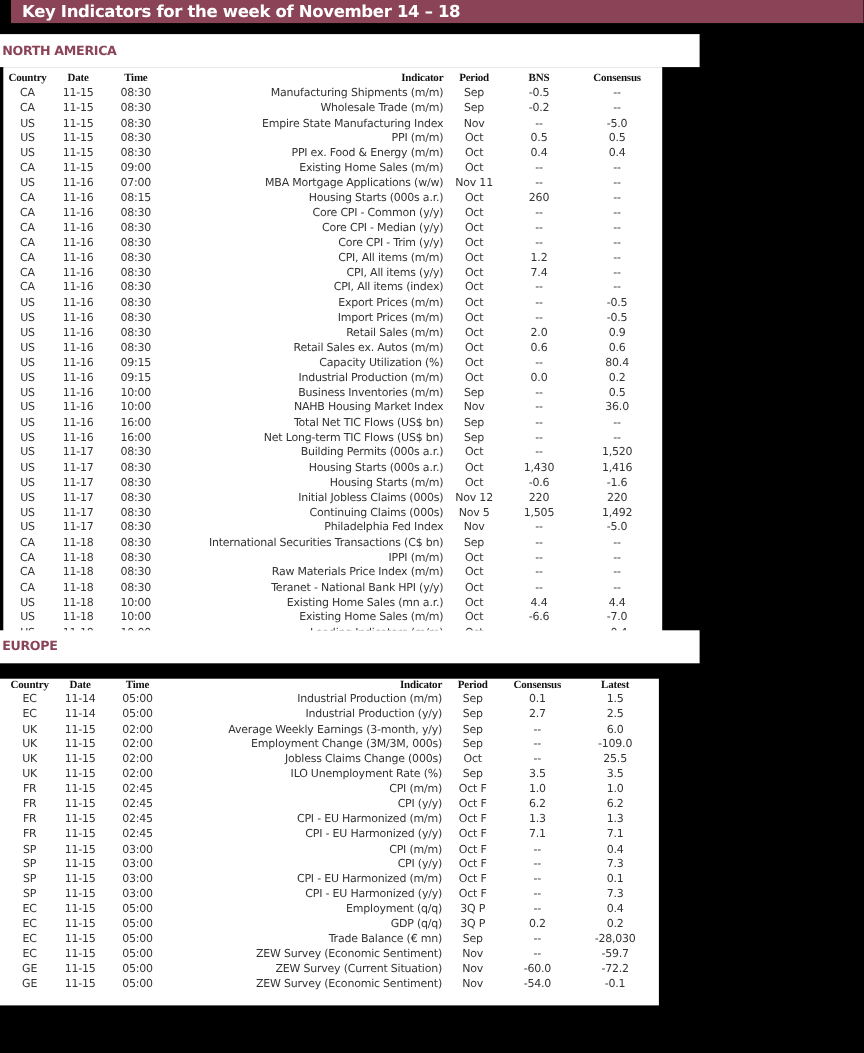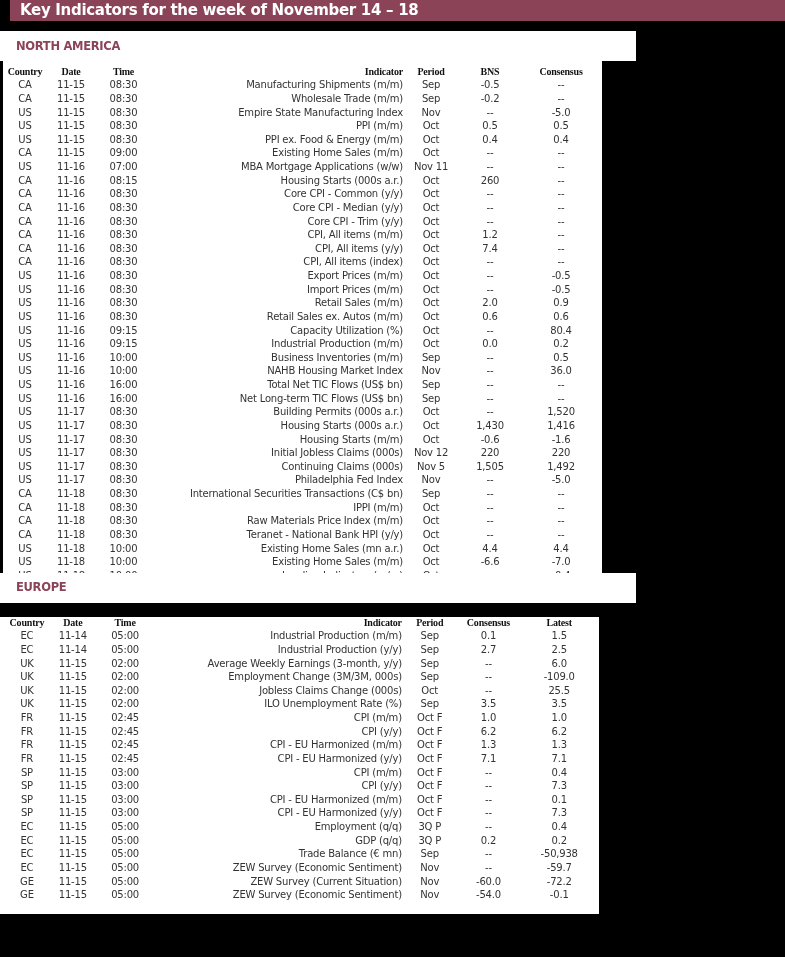--- a/index.html
+++ b/index.html
@@ -7,21 +7,21 @@
     width: 785px; height: 957px; background: #000; position: relative; overflow: hidden;
     font-family: "DejaVu Sans", sans-serif; color: #222;
   }
   .title-bar {
     position: absolute; left: 10px; top: 0; width: 775px; height: 21px;
     background: #8b4457; color: #fff; font-weight: bold; font-size: 15px;
     line-height: 21px; box-sizing: border-box; padding-left: 10px; letter-spacing: -0.3px;
   }
   .region-banner {
     position: absolute; left: 0; background: #fff; box-sizing: border-box;
-    padding-left: 16px; color: #8b4457; font-weight: bold; font-size: 11.5px; letter-spacing: -0.3px;
+    padding-left: 2px; color: #8b4457; font-weight: bold; font-size: 11.5px; letter-spacing: -0.3px;
   }
   .na-banner { top: 31px; width: 636px; height: 30px; line-height: 30px; }
   .eu-banner { top: 573px; width: 636px; height: 30px; line-height: 28px; }
   .table-wrap { position: absolute; background: #fff; }
   .na-table-wrap { left: 3px; top: 61px; width: 599px; height: 522px; }
   .eu-table-wrap { left: 0; top: 617px; width: 599px; height: 297px; }
   table { border-collapse: collapse; font-size: 10px; letter-spacing: -0.2px; }
   th { font-weight: bold; color: #111; font-size: 10px; padding: 0; height: 13px; line-height: 13px; font-family: Liberation Serif, serif; }
   td { padding: 0; height: 13.63px; line-height: 13px; color: #333; white-space: nowrap; }
   .na-table { margin-top: 4px; }
@@ -563,21 +563,21 @@
           <td class="c">0.2</td>
           <td class="c">0.2</td>
         </tr>
         <tr>
           <td class="c">EC</td>
           <td class="c">11-15</td>
           <td class="c">05:00</td>
           <td class="l">Trade Balance (€ mn)</td>
           <td class="c">Sep</td>
           <td class="c">--</td>
-          <td class="c">-50,938</td>
+          <td class="c">-28,030</td>
         </tr>
         <tr>
           <td class="c">EC</td>
           <td class="c">11-15</td>
           <td class="c">05:00</td>
           <td class="l">ZEW Survey (Economic Sentiment)</td>
           <td class="c">Nov</td>
           <td class="c">--</td>
           <td class="c">-59.7</td>
         </tr>

